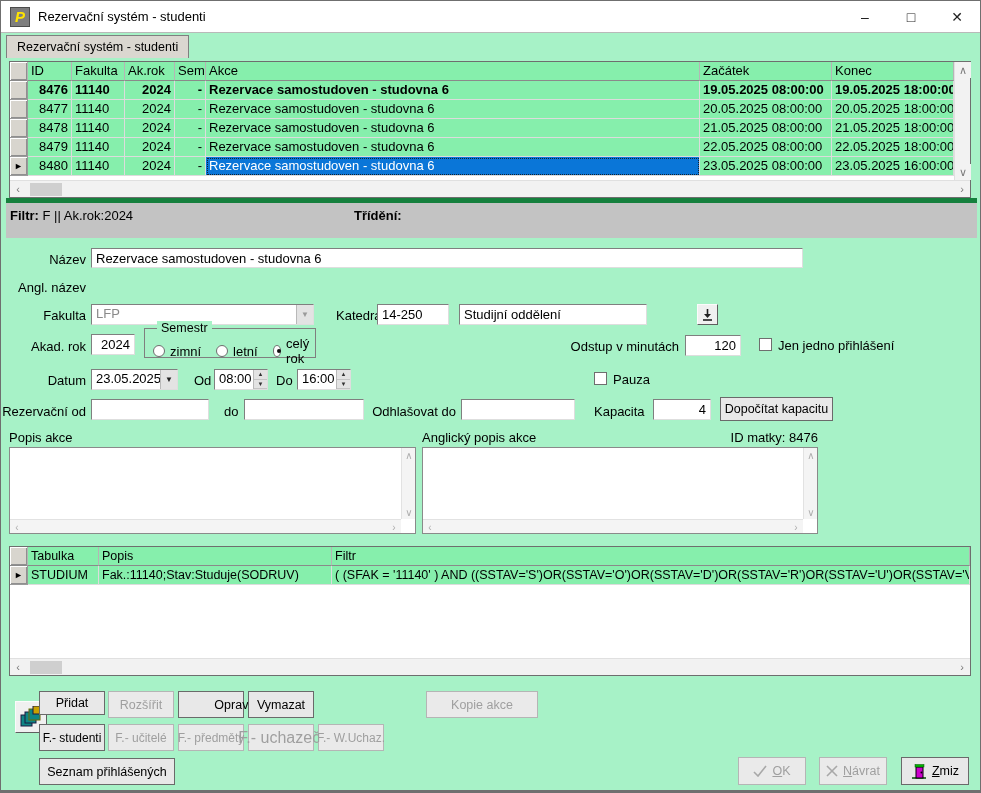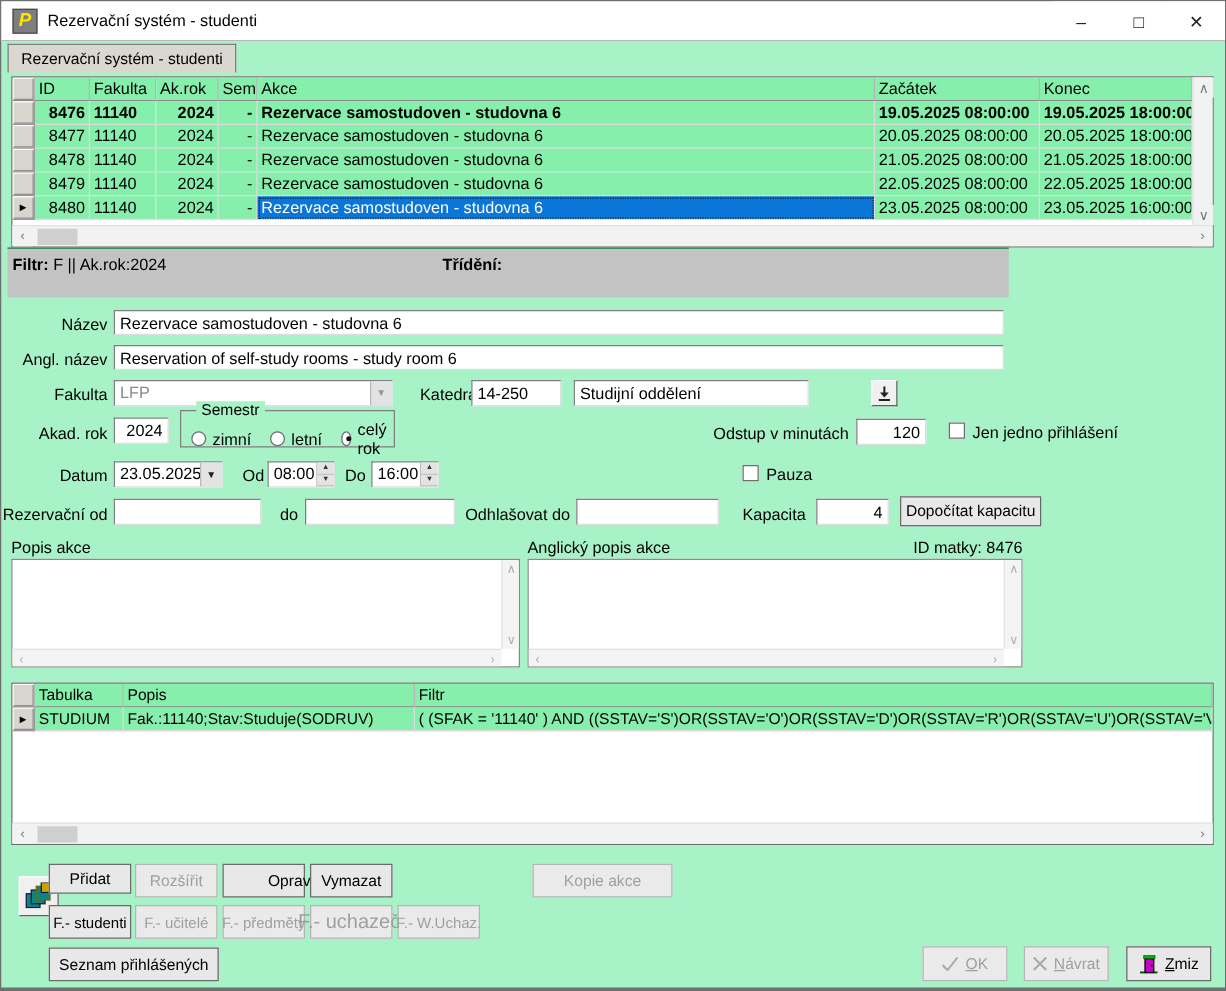--- a/index.html
+++ b/index.html
@@ -41,22 +41,22 @@
   .bold .gc{ font-weight:bold;}
   .selhl{ background:var(--sel); color:#fff; outline:1px dotted #123; outline-offset:-2px;}
   .f12 .gc{ font-size:12.5px;}
   
   .vscroll{ position:absolute; right:0; top:0; width:16px; bottom:17px; background:#f2f2f2; border-left:1px solid #e0e0e0;}
   .hscroll{ position:absolute; left:0; right:0; bottom:0; height:17px; background:#f2f2f2; border-top:1px solid #e0e0e0;}
   .sarr{ position:absolute; width:16px; height:16px; color:#7a7a7a; font-size:11px;
          display:flex; align-items:center; justify-content:center; background:#f2f2f2;}
   .thumb{ position:absolute; background:#cfcfcf;}
   
-  .filterbar{ position:absolute; left:5px; top:197px; width:801px; height:40px; background:var(--bar);
-              border-top:1px solid #15803d; font-size:13px;}
+  .filterbar{ position:absolute; left:5px; top:197px; width:971px; height:40px; background:var(--bar);
+              border-top:5px solid #15803d; font-size:13px;}
   
   .combo{ position:absolute; background:#fff; border:1px solid; border-color:#7f7f7f #dedede #dedede #7f7f7f; display:flex;}
   .combo .val{ flex:1; font-size:13px; padding:1px 4px; overflow:hidden; white-space:nowrap;}
   .dropbtn{ width:17px; background:#e3e3e3; border-left:1px solid #b9b9b9; display:flex; align-items:center; justify-content:center;
             font-size:8px; color:#222;}
   .dropbtn.dis{ color:#9a9a9a;}
   .spin{ width:14px; display:flex; flex-direction:column; border-left:1px solid #b9b9b9;}
   .spin div{ flex:1; background:#e3e3e3; font-size:6px; color:#333; display:flex; align-items:center; justify-content:center;
              border-bottom:1px solid #c4c4c4;}
   
@@ -188,21 +188,20 @@
     <span style="position:absolute; left:4px; top:5px;"><b>Filtr:</b>
       <span>F || Ak.rok:2024</span></span>
     <span style="position:absolute; left:348px; top:5px;"><b>Třídění:</b>
       <span></span></span>
   </div>
 
   <div class="lbl r" style="left:0; top:251px; width:85px;">Název</div>
   <input class="fld" style="left: 90px; top: 247px; width: 712px; height: 20px;" readonly="" value="Rezervace samostudoven - studovna 6">
 
   <div class="lbl r" style="left:0; top:279px; width:85px;">Angl. název</div>
-  <input class="fld" style="left: 90px; top: 275px; width: 712px; height: 20px;" readonly="" value="Reservation of self-study rooms - study room 6">
 
   <div class="lbl r" style="left:0; top:307px; width:85px;">Fakulta</div>
   <div class="combo" style="left:90px; top:303px; width:223px; height:21px;">
     <div class="val" style="color:#8a8a8a;">LFP</div>
     <div class="dropbtn dis">▼</div>
   </div>
   <div class="lbl" style="left:335px; top:307px;">Katedra</div>
   <input class="fld" style="left: 376px; top: 303px; width: 72px; height: 21px;" readonly="" value="14-250">
   <input class="fld" style="left: 458px; top: 303px; width: 188px; height: 21px;" readonly="" value="Studijní oddělení">
   <button class="toolbtn" style="left:696px; top:303px; width:21px; height:21px;">

